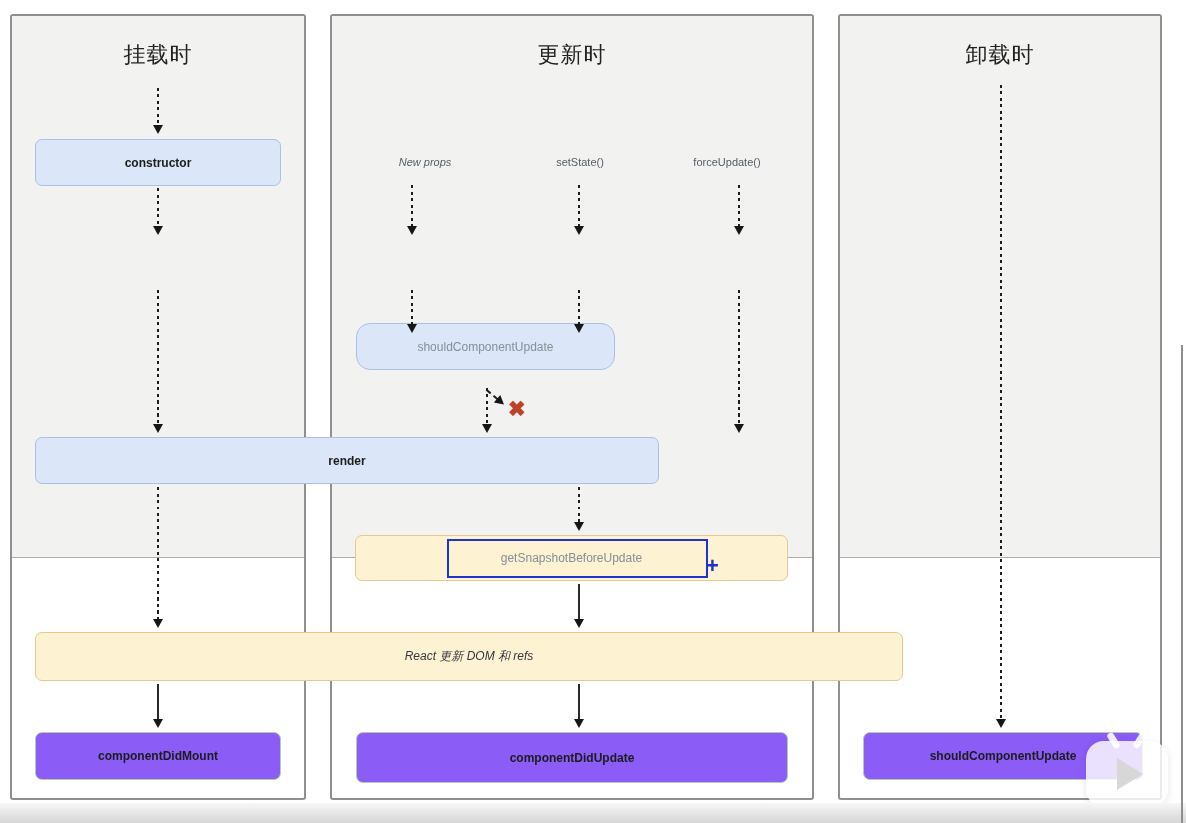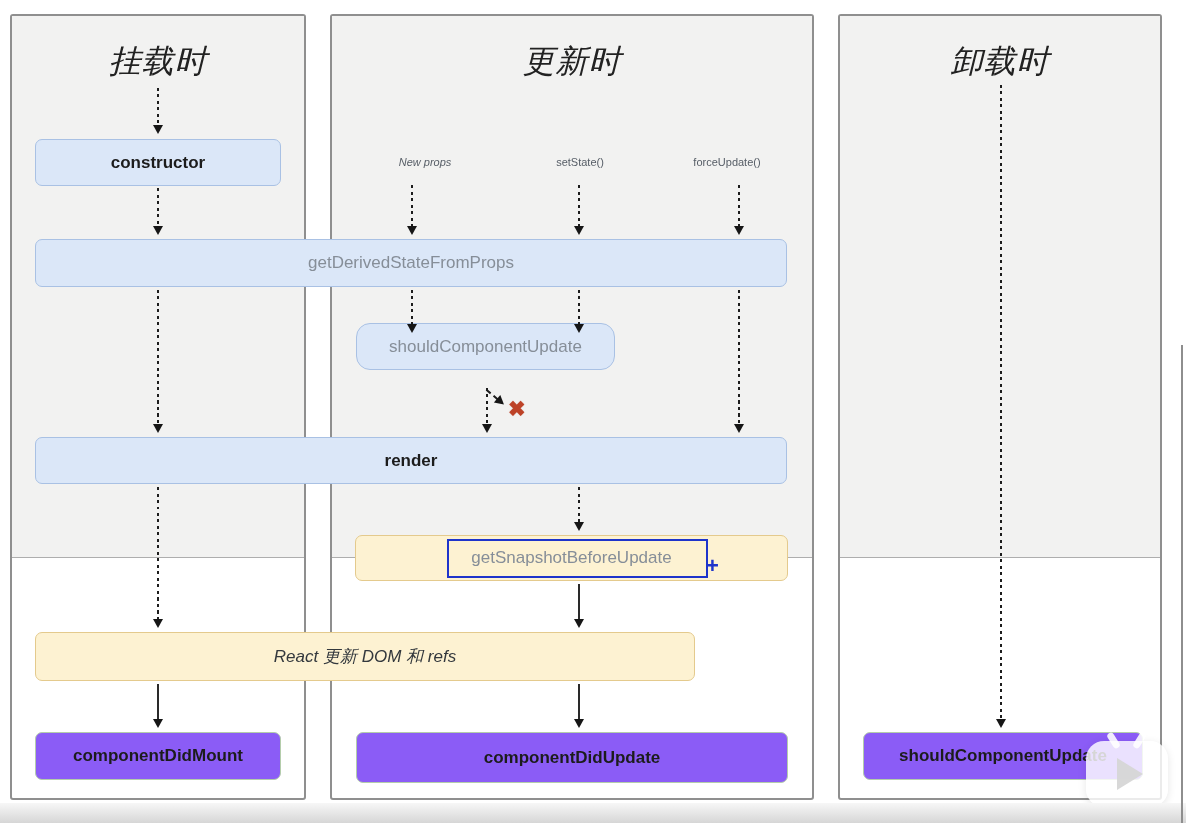--- a/index.html
+++ b/index.html
@@ -10,31 +10,31 @@
   .panel {
     position:absolute; top:14px; height:786px; background:#ffffff;
     border:2px solid #8f8f8f; border-radius:3px; box-sizing:border-box;
   }
   .phase-top {
     position:absolute; left:0; right:0; top:0; height:541px;
     background:#f2f2f1; border-bottom:1px solid #aeaeae;
   }
   .col-title {
     position:absolute; top:40px; transform:translateX(-50%);
-    font-size:32px; color:#222; letter-spacing:1px; white-space:nowrap;font-style:italic;
+    font-size:22px; color:#222; letter-spacing:1px; white-space:nowrap;
   }
   .trigger {
     position:absolute; top:156px; transform:translateX(-50%);
     font-size:11px; color:#565d66; white-space:nowrap;
   }
   .trigger.italic { font-style:italic; }
   .lifebox {
     position:absolute; box-sizing:border-box; border-radius:7px;
     display:flex; align-items:center; justify-content:center;
-    font-size:17px; white-space:nowrap;
+    font-size:12px; white-space:nowrap;
   }
   .blue   { background:#dbe7f8; border:1.5px solid #a9c1e4; }
   .yellow { background:#fdf2d2; border:1.5px solid #e4ca8d; }
   .green  { background:#8b5cf6; border:1.5px solid #b4cdab; }
   .bold-text { font-weight:bold; color:#1c1c1c; }
   .gray-text { color:#868e98; }
   .italic-text { font-style:italic; color:#33383d; }
   .varrow { position:absolute; width:10px; }
   .varrow .shaft {
     position:absolute; left:4px; top:0; bottom:8px; width:2px;
@@ -111,29 +111,28 @@
   <div class="col-title" style="left:158px;">挂载时</div>
   <div class="col-title" style="left:572px;">更新时</div>
   <div class="col-title" style="left:1000px;">卸载时</div>
 
   <div class="trigger italic" style="left:425px;">New props</div>
   <div class="trigger" style="left:580px;">setState()</div>
   <div class="trigger" style="left:727px;">forceUpdate()</div>
 
   <div class="lifebox blue bold-text" style="left:35px; top:139px; width:246px; height:47px;">constructor</div>
 
-  <div class="lifebox blue gray-text" style="left:35px; top:239px; width:752px; height:48px;">getDerivedStateFromProps</div>
 
   <div class="lifebox blue gray-text" style="left:356px; top:323px; width:259px; height:47px;border-radius:14px;">shouldComponentUpdate</div>
 
-  <div class="lifebox blue bold-text" style="left:35px; top:437px; width:752px; height:47px;">render</div>
+  <div class="lifebox blue bold-text" style="left:35px; top:437px; width:624px; height:47px;">render</div>
 
   <div class="lifebox yellow gray-text" style="left:355px; top:535px; width:433px; height:46px;">getSnapshotBeforeUpdate</div>
 
-  <div class="lifebox yellow italic-text" style="left:35px; top:632px; width:660px; height:49px;">React 更新 DOM 和 refs</div>
+  <div class="lifebox yellow italic-text" style="left:35px; top:632px; width:868px; height:49px;">React 更新 DOM 和 refs</div>
 
   <div class="lifebox green bold-text" style="left:35px; top:732px; width:246px; height:48px;">componentDidMount</div>
 
   <div class="lifebox green bold-text" style="left:356px; top:732px; width:432px; height:51px;">componentDidUpdate</div>
 
   <div class="lifebox green bold-text" style="left:863px; top:732px; width:280px; height:48px;">shouldComponentUpdate</div>
 
   <div class="diag-arrow">
     <div class="dshaft"></div>
     <div class="dhead"></div>

